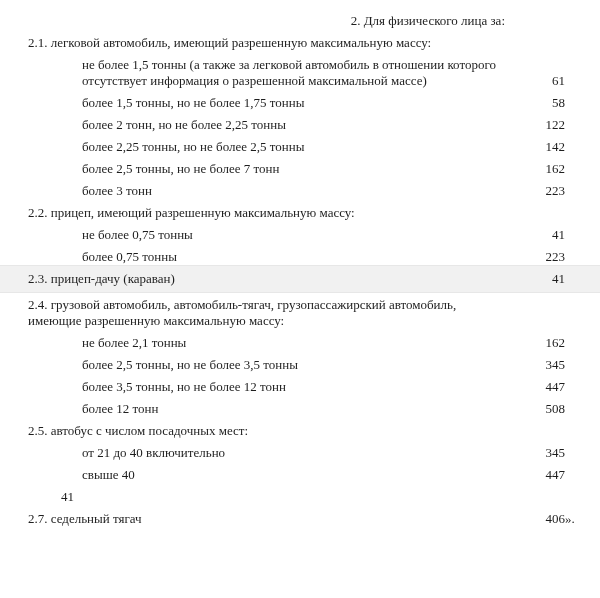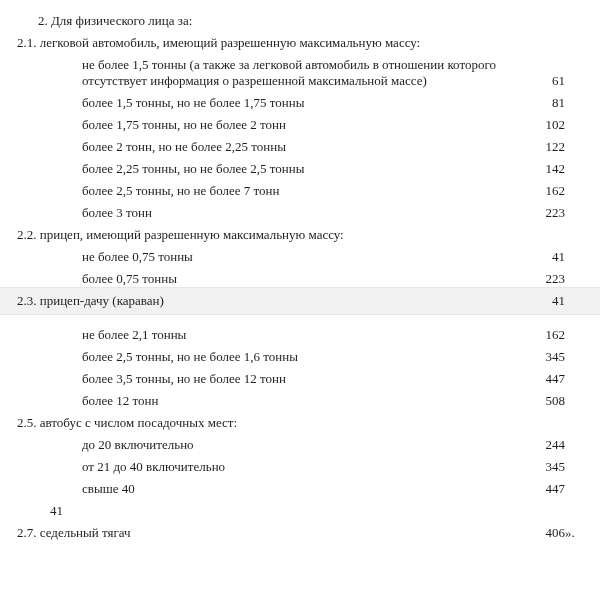--- a/index.html
+++ b/index.html
@@ -14,32 +14,32 @@
     background:var(--bg);
     font-family:"Liberation Serif","DejaVu Serif",serif;
     font-size:13px;color:var(--text);
   }
   .doc{padding-top:13px;}
   .row{
     display:flex;align-items:flex-end;
     line-height:16px;margin-bottom:6px;
     padding-right:35px;
   }
-  .row.lvl-0{padding-left:38px;}
-  .row.lvl-1{padding-left:17px;align-items:flex-end;}
+  .row.lvl-0{padding-left:38px;text-align:right;}
+  .row.lvl-1{padding-left:28px;align-items:flex-end;}
   .row.lvl-2{padding-left:82px;}
   .label{flex:1;white-space:pre-line;padding-right:14px;}
   .valwrap{position:relative;width:46px;text-align:right;flex:none;}
   .suffix{position:absolute;left:100%;bottom:0;white-space:nowrap;}
   .row.hl{
     background:var(--hl);
     border-top:1px solid var(--hl-edge);
     border-bottom:1px solid var(--hl-edge);
     padding-top:5px;padding-bottom:5px;
-    margin-top:-6px;margin-bottom:12px;
+    margin-top:-6px;margin-bottom:4px;
   }
 </style>
 </head>
 <body>
 
 <div class="doc">
   <div>
       <div class="row lvl-0">
     <span class="label">2. Для физического лица за:</span>
     <span class="valwrap">
@@ -55,27 +55,21 @@
       <div class="row lvl-2">
     <span class="label">не более 1,5 тонны (а также за легковой автомобиль в отношении которого
 отсутствует информация о разрешенной максимальной массе)</span>
     <span class="valwrap">
       <span>61</span>
     </span>
   </div>
       <div class="row lvl-2">
     <span class="label">более 1,5 тонны, но не более 1,75 тонны</span>
     <span class="valwrap">
-      <span>81</span>
-    </span>
-  </div>
-      <div class="row lvl-2">
-    <span class="label">более 1,75 тонны, но не более 2 тонн</span>
-    <span class="valwrap">
-      <span>102</span>
+      <span>58</span>
     </span>
   </div>
       <div class="row lvl-2">
     <span class="label">более 2 тонн, но не более 2,25 тонны</span>
     <span class="valwrap">
       <span>122</span>
     </span>
   </div>
       <div class="row lvl-2">
     <span class="label">более 2,25 тонны, но не более 2,5 тонны</span>
@@ -112,54 +106,55 @@
     <span class="valwrap">
       <span>223</span>
     </span>
   </div>
       <div class="row lvl-1 hl">
     <span class="label">2.3. прицеп-дачу (караван)</span>
     <span class="valwrap">
       <span>41</span>
     </span>
   </div>
+      <div class="row lvl-1">
+    <span class="label">2.4. грузовой автомобиль, автомобиль-тягач, грузопассажирский автомобиль,
+имеющие разрешенную максимальную массу:</span>
+    <span class="valwrap">
+      <span></span>
+    </span>
+  </div>
       <div class="row lvl-2">
     <span class="label">не более 2,1 тонны</span>
     <span class="valwrap">
       <span>162</span>
     </span>
   </div>
       <div class="row lvl-2">
-    <span class="label">более 2,5 тонны, но не более 1,6 тонны</span>
+    <span class="label">более 2,5 тонны, но не более 3,5 тонны</span>
     <span class="valwrap">
       <span>345</span>
     </span>
   </div>
       <div class="row lvl-2">
     <span class="label">более 3,5 тонны, но не более 12 тонн</span>
     <span class="valwrap">
       <span>447</span>
     </span>
   </div>
       <div class="row lvl-2">
     <span class="label">более 12 тонн</span>
     <span class="valwrap">
       <span>508</span>
     </span>
   </div>
       <div class="row lvl-1">
     <span class="label">2.5. автобус с числом посадочных мест:</span>
     <span class="valwrap">
       <span></span>
-    </span>
-  </div>
-      <div class="row lvl-2">
-    <span class="label">до 20 включительно</span>
-    <span class="valwrap">
-      <span>244</span>
     </span>
   </div>
       <div class="row lvl-2">
     <span class="label">от 21 до 40 включительно</span>
     <span class="valwrap">
       <span>345</span>
     </span>
   </div>
       <div class="row lvl-2">
     <span class="label">свыше 40</span>

